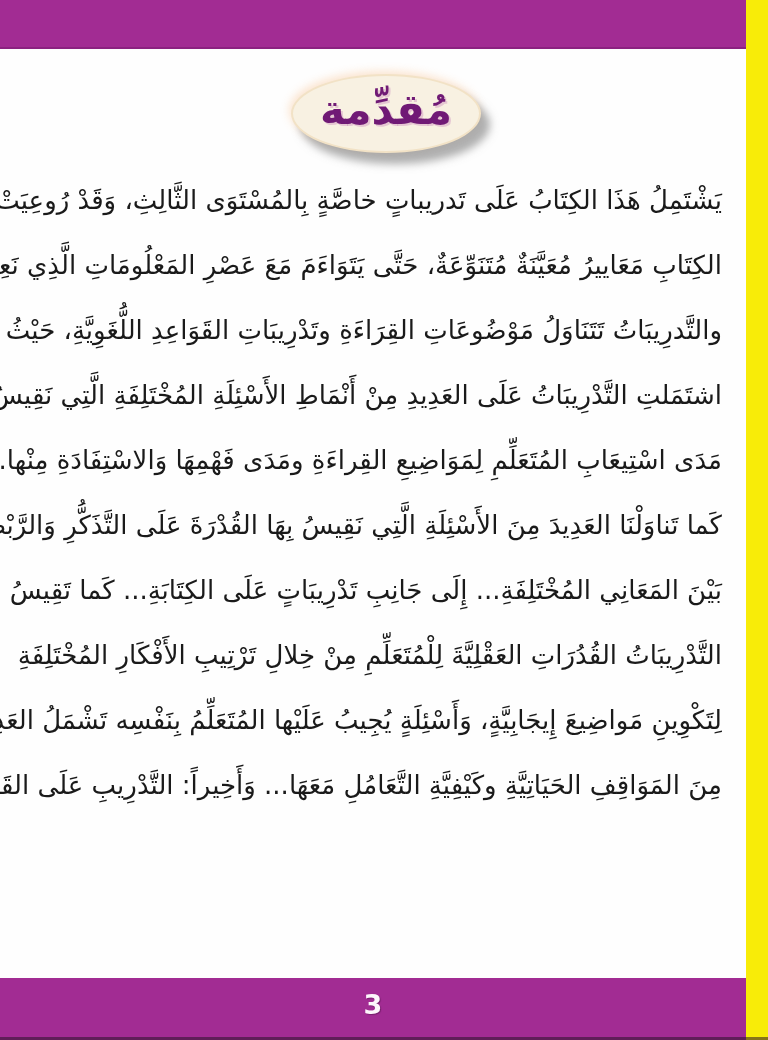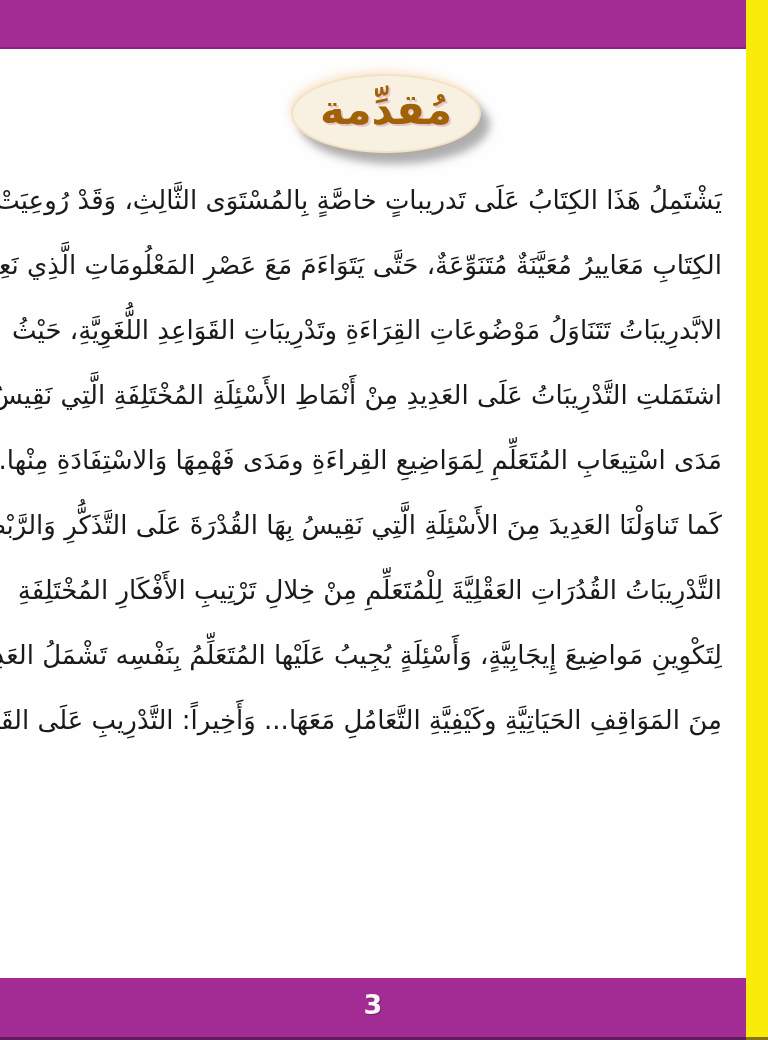--- a/index.html
+++ b/index.html
@@ -64,21 +64,21 @@
     background: #f8f1e2;
     border: 2px solid #f2e2c6;
     border-radius: 50%;
     box-shadow: 9px 11px 8px rgba(110,110,110,0.55),
                 -2px -3px 8px rgba(245,170,100,0.30);
     display: flex;
     align-items: center;
     justify-content: center;
   }
   .page-title {
-    color: #a16207;
+    color: #701a75;
     font-size: 42px;
     font-weight: bold;
     line-height: 1;
     padding-bottom: 8px;
     text-shadow: 2px 2px 0 rgba(163,48,154,0.22);
   }
   
   .intro-text {
     position: absolute;
     top: 168px;
@@ -109,24 +109,25 @@
 
   <div class="top-band"></div>
 
   <div class="title-badge">
     <span class="page-title">مُقدِّمة</span>
   </div>
 
   <div class="intro-text">
     <div class="text-line">يَشْتَمِلُ هَذَا الكِتَابُ عَلَى تَدريباتٍ خاصَّةٍ بِالمُسْتَوَى الثَّالِثِ، وَقَدْ رُوعِيَتْ فِي</div>
     <div class="text-line">الكِتَابِ مَعَاييرُ مُعَيَّنَةٌ مُتَنَوِّعَةٌ، حَتَّى يَتَوَاءَمَ مَعَ عَصْرِ المَعْلُومَاتِ الَّذِي نَعِيشُهُ،</div>
-    <div class="text-line">الابَّدرِيبَاتُ تَتَنَاوَلُ مَوْضُوعَاتِ القِرَاءَةِ وتَدْرِيبَاتِ القَوَاعِدِ اللُّغَوِيَّةِ، حَيْثُ</div>
+    <div class="text-line">والتَّدرِيبَاتُ تَتَنَاوَلُ مَوْضُوعَاتِ القِرَاءَةِ وتَدْرِيبَاتِ القَوَاعِدِ اللُّغَوِيَّةِ، حَيْثُ</div>
     <div class="text-line">اشتَمَلتِ التَّدْرِيبَاتُ عَلَى العَدِيدِ مِنْ أَنْمَاطِ الأَسْئِلَةِ المُخْتَلِفَةِ الَّتِي نَقِيسُ بِها</div>
     <div class="text-line">مَدَى اسْتِيعَابِ المُتَعَلِّمِ لِمَوَاضِيعِ القِراءَةِ ومَدَى فَهْمِهَا وَالاسْتِفَادَةِ مِنْها...</div>
     <div class="text-line">كَما تَناوَلْنَا العَدِيدَ مِنَ الأَسْئِلَةِ الَّتِي نَقِيسُ بِهَا القُدْرَةَ عَلَى التَّذَكُّرِ وَالرَّبْطِ</div>
+    <div class="text-line">بَيْنَ المَعَانِي المُخْتَلِفَةِ... إِلَى جَانِبِ تَدْرِيبَاتٍ عَلَى الكِتَابَةِ... كَما تَقِيسُ</div>
     <div class="text-line">التَّدْرِيبَاتُ القُدُرَاتِ العَقْلِيَّةَ لِلْمُتَعَلِّمِ مِنْ خِلالِ تَرْتِيبِ الأَفْكَارِ المُخْتَلِفَةِ</div>
     <div class="text-line">لِتَكْوِينِ مَواضِيعَ إِيجَابِيَّةٍ، وَأَسْئِلَةٍ يُجِيبُ عَلَيْها المُتَعَلِّمُ بِنَفْسِه تَشْمَلُ العَدِيدَ</div>
     <div class="text-line">مِنَ المَوَاقِفِ الحَيَاتِيَّةِ وكَيْفِيَّةِ التَّعَامُلِ مَعَهَا... وَأَخِيراً: التَّدْرِيبِ عَلَى القَوَاعِدِ</div>
   </div>
 
   <div class="bottom-band">
     <span class="page-number">3</span>
   </div>
 
   <div class="bottom-edge"></div>

